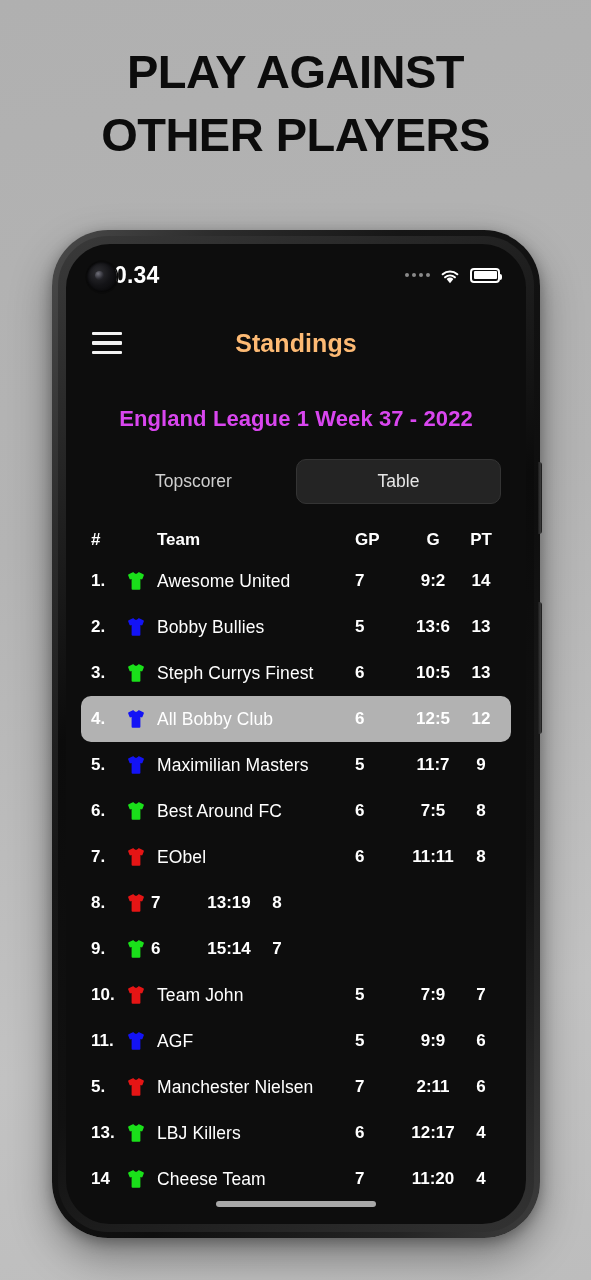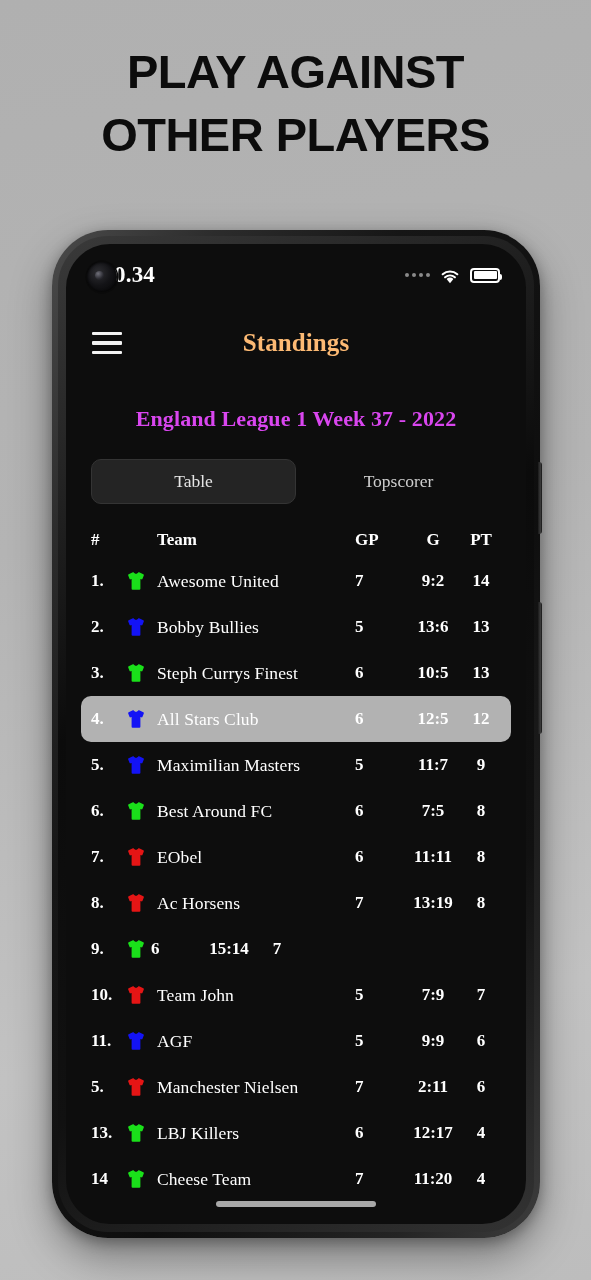--- a/index.html
+++ b/index.html
@@ -43,21 +43,20 @@
     position: absolute;
     left: 52px;
     top: 230px;
     width: 488px;
     height: 1008px;
     border-radius: 56px;
     background: linear-gradient(118deg, #4b4b4b 0%, #2c2c2c 16%, #161616 34%, #0e0e0e 62%, #242424 86%, #3d3d3d 100%);
     box-shadow:
       0 18px 40px rgba(0,0,0,0.38),
       0 4px 14px rgba(0,0,0,0.30);
-    font-family: Liberation Serif, serif;
   }
 
   .phone-inner-ring {
     position: absolute;
     inset: 6px;
     border-radius: 50px;
     background: linear-gradient(150deg, #3a3a3a 0%, #0b0b0b 40%, #111 70%, #333 100%);
   }
 
   .screen {
@@ -323,22 +322,22 @@
         <span></span>
           <span></span>
           <span></span>
       </div>
       <div class="app-title">Standings</div>
     </div>
 
     <div class="league-title">England League 1 Week 37 - 2022</div>
 
     <div class="tabs">
+      <div class="tab">Topscorer</div>
       <div class="tab active">Table</div>
-      <div class="tab">Topscorer</div>
     </div>
 
     <div class="col-head">
       <div class="c-rank">#</div>
       <div class="c-shirt"></div>
       <div class="c-team">Team</div>
       <div class="c-gp">GP</div>
       <div class="c-g">G</div>
       <div class="c-pt">PT</div>
     </div>
@@ -380,21 +379,21 @@
           <div class="c-g">10:5</div>
           <div class="c-pt">13</div>
         </div>
         <div class="row highlight">
           <div class="c-rank">4.</div>
           <div class="c-shirt">
             <svg class="shirt" width="22" height="22" viewBox="0 0 24 24" aria-hidden="true">
               <path fill="#1313f5" d="M8.6 2.4 L4.0 4.6 A1 1 0 0 0 3.5 5.9 L4.9 9.6 A1 1 0 0 0 6.1 10.2 L7.2 9.9 L7.2 20.4 A1.1 1.1 0 0 0 8.3 21.5 L15.7 21.5 A1.1 1.1 0 0 0 16.8 20.4 L16.8 9.9 L17.9 10.2 A1 1 0 0 0 19.1 9.6 L20.5 5.9 A1 1 0 0 0 20.0 4.6 L15.4 2.4 A1 1 0 0 0 14.6 2.5 C13.9 3.6 13.1 4.1 12 4.1 C10.9 4.1 10.1 3.6 9.4 2.5 A1 1 0 0 0 8.6 2.4 Z"></path>
             </svg>
           </div>
-          <div class="c-team">All Stars Club</div>
+          <div class="c-team">All Bobby Club</div>
           <div class="c-gp">6</div>
           <div class="c-g">12:5</div>
           <div class="c-pt">12</div>
         </div>
         <div class="row">
           <div class="c-rank">5.</div>
           <div class="c-shirt">
             <svg class="shirt" width="22" height="22" viewBox="0 0 24 24" aria-hidden="true">
               <path fill="#1313f5" d="M8.6 2.4 L4.0 4.6 A1 1 0 0 0 3.5 5.9 L4.9 9.6 A1 1 0 0 0 6.1 10.2 L7.2 9.9 L7.2 20.4 A1.1 1.1 0 0 0 8.3 21.5 L15.7 21.5 A1.1 1.1 0 0 0 16.8 20.4 L16.8 9.9 L17.9 10.2 A1 1 0 0 0 19.1 9.6 L20.5 5.9 A1 1 0 0 0 20.0 4.6 L15.4 2.4 A1 1 0 0 0 14.6 2.5 C13.9 3.6 13.1 4.1 12 4.1 C10.9 4.1 10.1 3.6 9.4 2.5 A1 1 0 0 0 8.6 2.4 Z"></path>
             </svg>
@@ -428,21 +427,20 @@
           <div class="c-g">11:11</div>
           <div class="c-pt">8</div>
         </div>
         <div class="row">
           <div class="c-rank">8.</div>
           <div class="c-shirt">
             <svg class="shirt" width="22" height="22" viewBox="0 0 24 24" aria-hidden="true">
               <path fill="#e51515" d="M8.6 2.4 L4.0 4.6 A1 1 0 0 0 3.5 5.9 L4.9 9.6 A1 1 0 0 0 6.1 10.2 L7.2 9.9 L7.2 20.4 A1.1 1.1 0 0 0 8.3 21.5 L15.7 21.5 A1.1 1.1 0 0 0 16.8 20.4 L16.8 9.9 L17.9 10.2 A1 1 0 0 0 19.1 9.6 L20.5 5.9 A1 1 0 0 0 20.0 4.6 L15.4 2.4 A1 1 0 0 0 14.6 2.5 C13.9 3.6 13.1 4.1 12 4.1 C10.9 4.1 10.1 3.6 9.4 2.5 A1 1 0 0 0 8.6 2.4 Z"></path>
             </svg>
           </div>
-          <div class="c-team">Ac Horsens</div>
           <div class="c-gp">7</div>
           <div class="c-g">13:19</div>
           <div class="c-pt">8</div>
         </div>
         <div class="row">
           <div class="c-rank">9.</div>
           <div class="c-shirt">
             <svg class="shirt" width="22" height="22" viewBox="0 0 24 24" aria-hidden="true">
               <path fill="#1ae01a" d="M8.6 2.4 L4.0 4.6 A1 1 0 0 0 3.5 5.9 L4.9 9.6 A1 1 0 0 0 6.1 10.2 L7.2 9.9 L7.2 20.4 A1.1 1.1 0 0 0 8.3 21.5 L15.7 21.5 A1.1 1.1 0 0 0 16.8 20.4 L16.8 9.9 L17.9 10.2 A1 1 0 0 0 19.1 9.6 L20.5 5.9 A1 1 0 0 0 20.0 4.6 L15.4 2.4 A1 1 0 0 0 14.6 2.5 C13.9 3.6 13.1 4.1 12 4.1 C10.9 4.1 10.1 3.6 9.4 2.5 A1 1 0 0 0 8.6 2.4 Z"></path>
             </svg>

